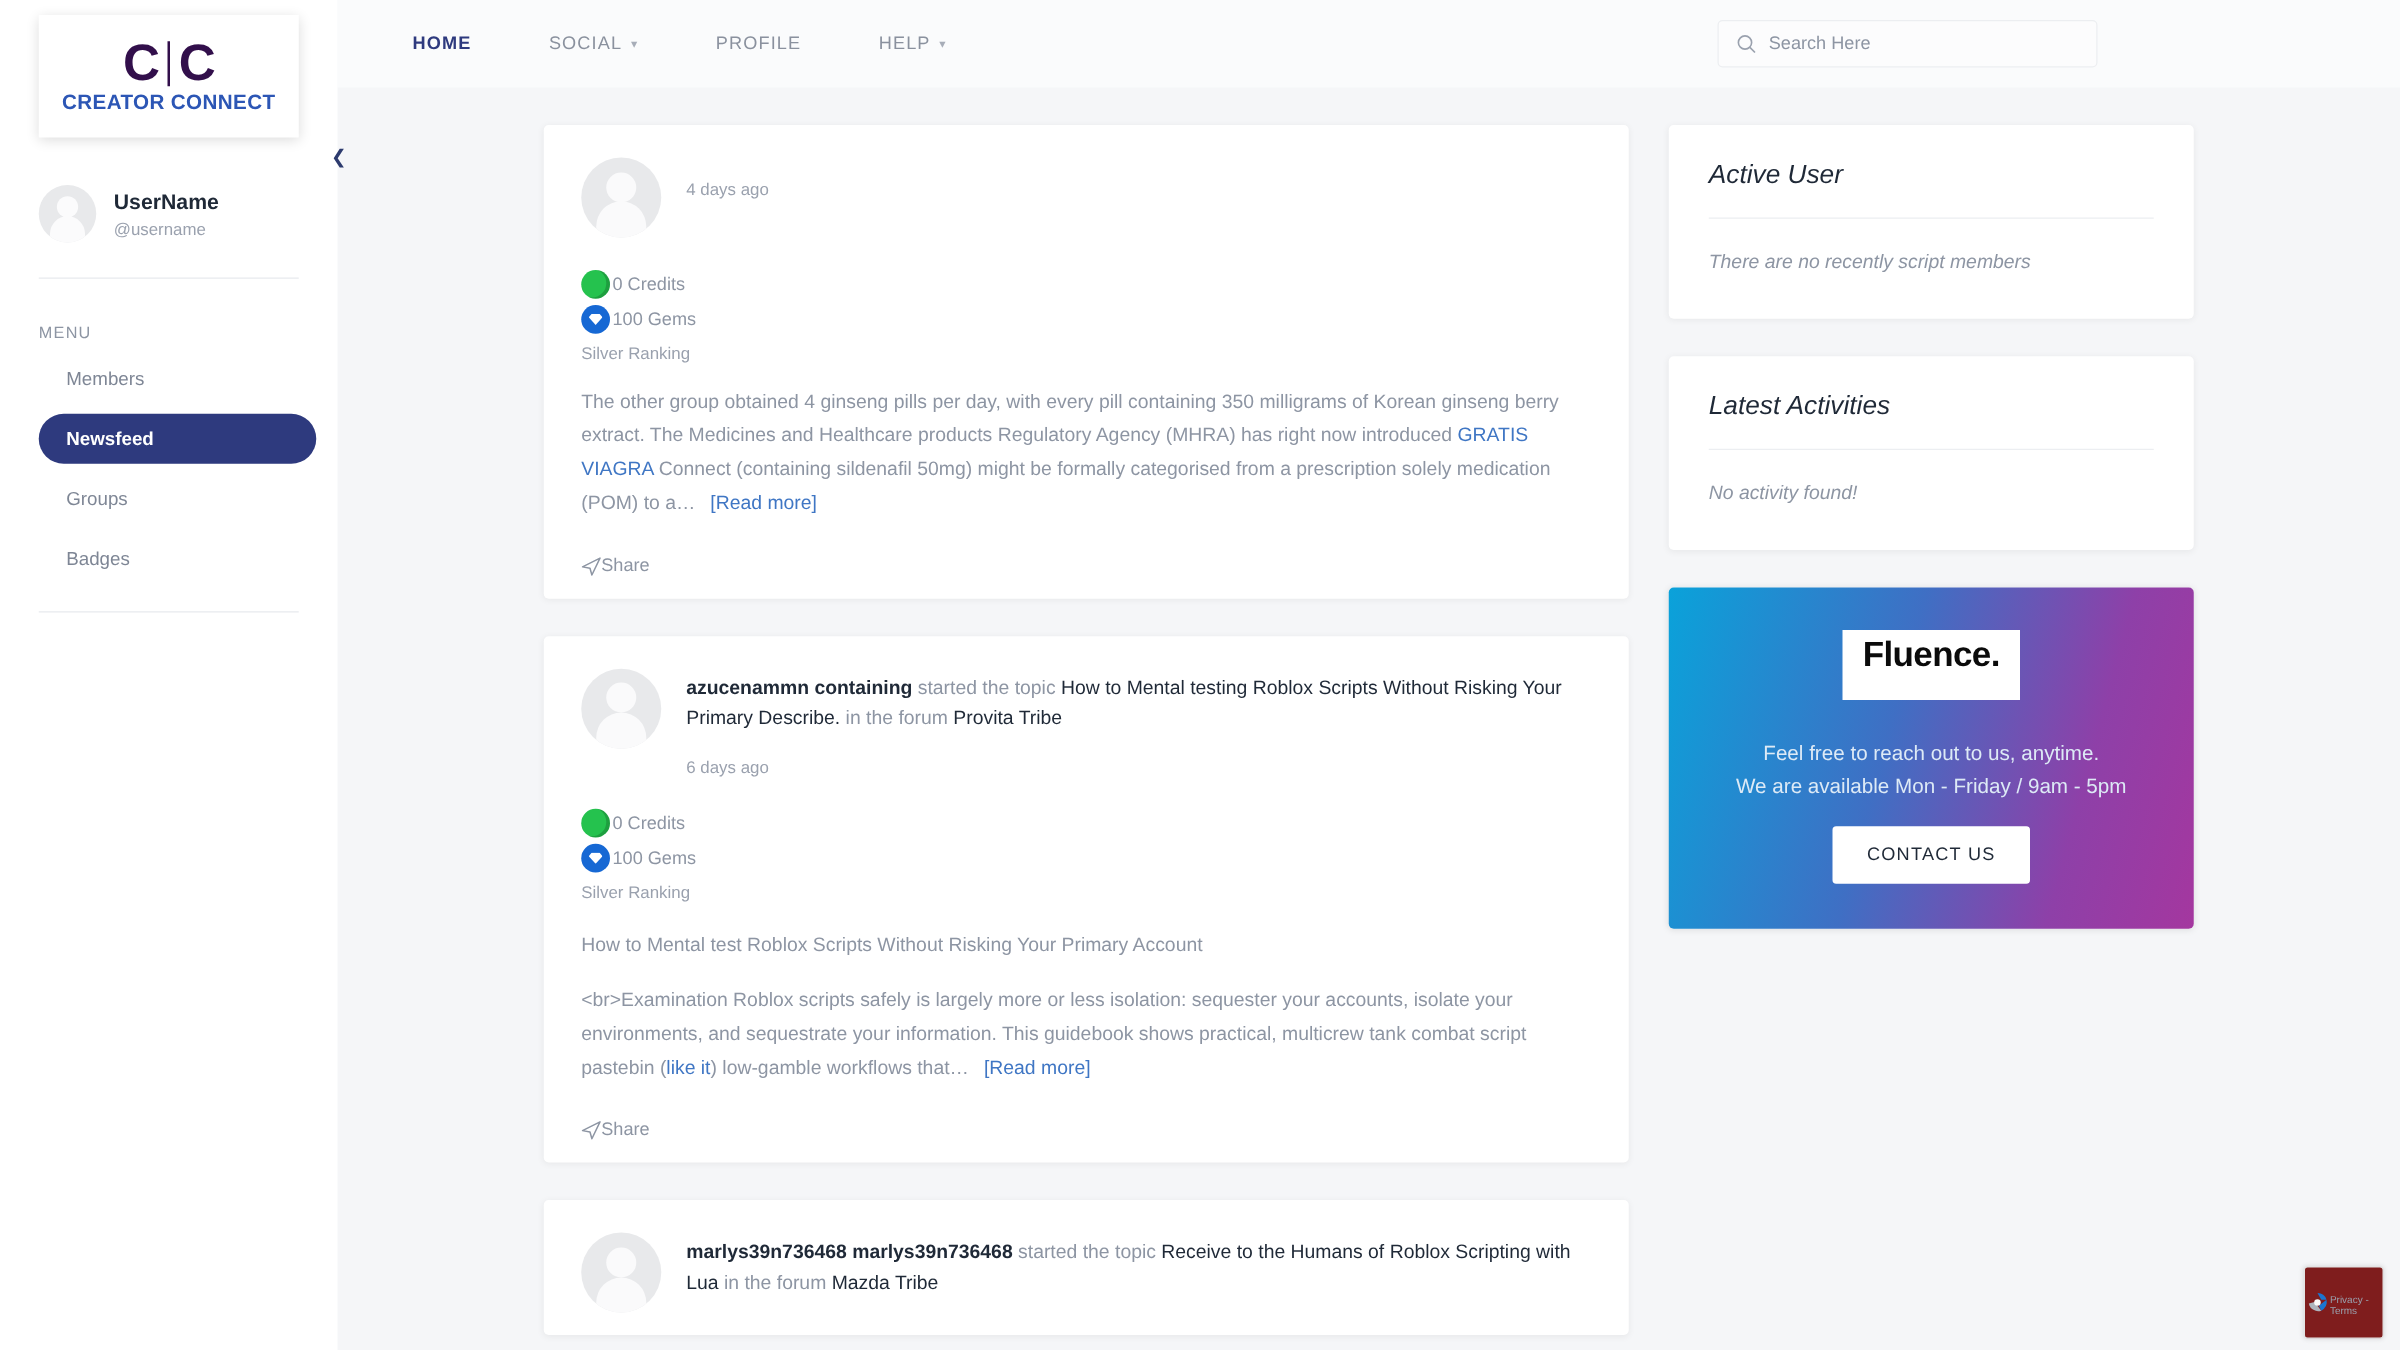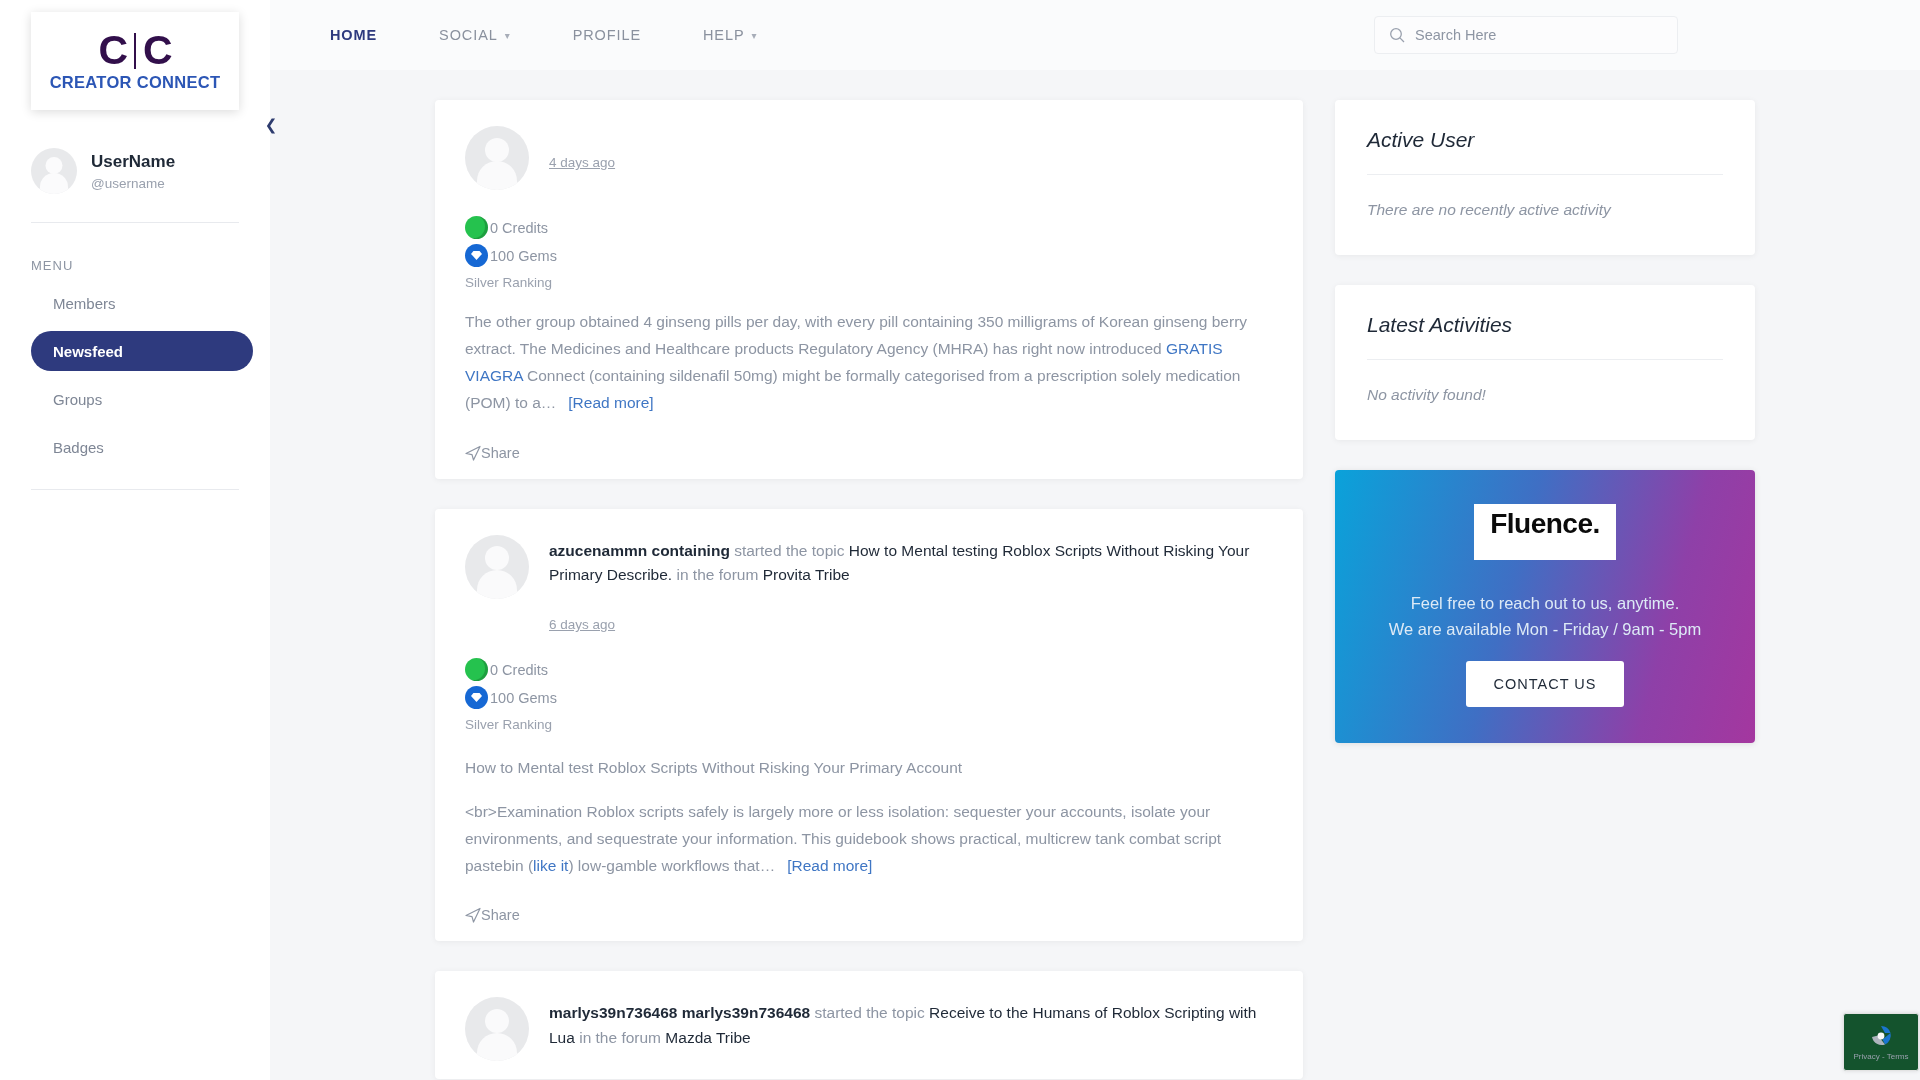--- a/index.html
+++ b/index.html
@@ -136,21 +136,21 @@
     background:#fafafb; transform:translateX(-50%);
   }
   .avatar-lg::after {
     content:''; position:absolute; left:50%; top:55%;
     width:40px; height:36px; border-radius:20px 20px 0 0;
     background:#fafafb; transform:translateX(-50%);
   }
   .post-headline { font-size: 15.5px; line-height: 1.6; color: #8d95a3; padding-top: 4px; }
   .post-headline .uname { color: #1f2937; font-weight: bold; }
   .post-headline .strong { color: #1f2937; }
-  .post-time { font-size: 13.5px; color: #9aa1ae; margin-top: 29px; text-decoration: underline; }
+  .post-time { font-size: 13.5px; color: #9aa1ae; margin-top: 18px; }
   .badges { margin-top: 26px; }
   .badge-row { display: flex; align-items: center; margin-bottom: 5px; }
   .badge-ico { width: 23px; height: 23px; border-radius: 50%; flex: none; position: relative; }
   .badge-ico.credit { background: #25c24e; box-shadow: inset -3px -1px 0 rgba(0,0,0,.18); }
   .badge-ico.gem { background: #1668d4; display:flex; align-items:center; justify-content:center; }
   .badge-ico.gem::after {
     content:''; width:11px; height:9px; background:#fff;
     clip-path: polygon(50% 100%, 0% 32%, 22% 0%, 78% 0%, 100% 32%);
   }
   .badge-text { font-size: 14.5px; color: #8d95a3; margin-left: 2px; }
@@ -190,24 +190,24 @@
   #promo-button {
     margin-top: 18px; background: #fff; color: #1f2937;
     border: none; border-radius: 3px;
     padding: 15px 28px; font-size: 14.5px; letter-spacing: 1px;
     font-family: "Liberation Sans", sans-serif; cursor: pointer;
   }
 
   
   #recaptcha-badge {
     position: absolute; left: 1843px; top: 1013px;
-    width: 76px; height: 58px;
-    background: #14532d; border: 1px solid #e3e3e3; border-radius: 3px;
+    width: 64px; height: 58px;
+    background: #7f1d1d; border: 1px solid #e3e3e3; border-radius: 3px;
     box-shadow: 0 0 4px rgba(0,0,0,.12);
-    display: flex; flex-direction: column; align-items: center; justify-content: center;
+    display: flex; align-items: center; justify-content: center;
     z-index: 9;
   }
   #recaptcha-text { font-size: 8px; color: #9aa1ae; margin-top: 3px; }
 </style>
 </head>
 <body>
 
 <div id="left-sidebar">
 
   <div id="logo-card">
@@ -371,21 +371,21 @@
       </div>
     </div>
 
   </div>
 
   <div id="right-col">
 
     <div class="widget">
       <div class="widget-title">Active User</div>
       <div class="widget-rule"></div>
-      <div class="widget-empty">There are no recently active activity</div>
+      <div class="widget-empty">There are no recently script members</div>
     </div>
 
     <div class="widget">
       <div class="widget-title">Latest Activities</div>
       <div class="widget-rule"></div>
       <div class="widget-empty">No activity found!</div>
     </div>
 
     <div id="promo-card">
       <div id="promo-logo">Fluence.</div>

